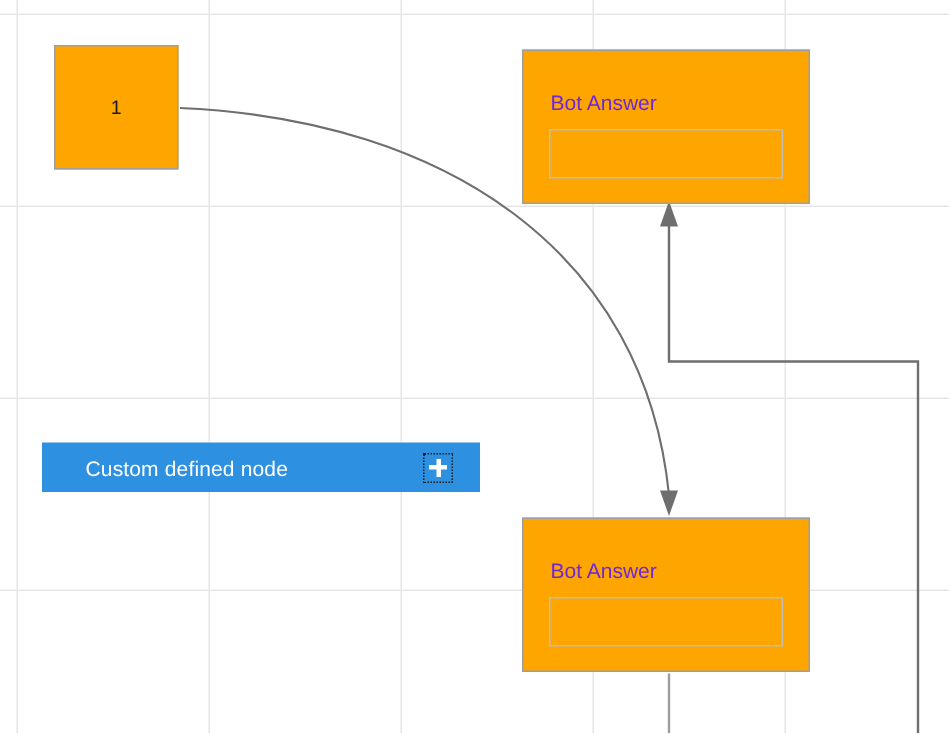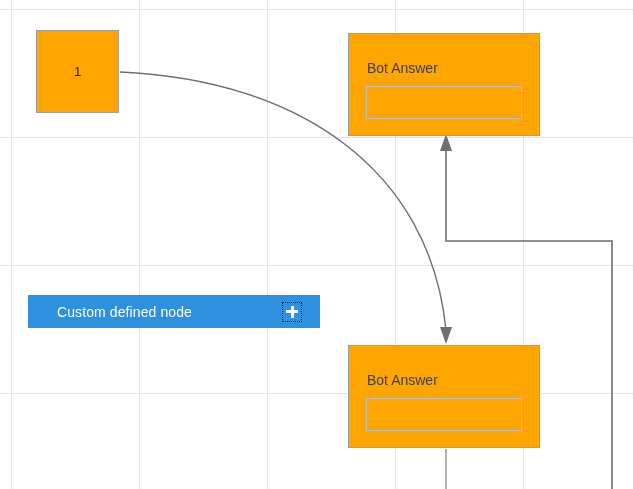--- a/index.html
+++ b/index.html
@@ -57,21 +57,21 @@
     display: flex;
     align-items: center;
     justify-content: center;
     color: #1a1a1a;
     font-size: 13px;
   }
   .node-title {
     position: absolute;
     left: 18px;
     top: 26px;
-    color: #404040;
+    color: #6d28d9;
     font-size: 14px;
     line-height: 16px;
     white-space: nowrap;
   }
   .node-slot {
     position: absolute;
     left: 17px;
     right: 17px;
     top: 52px;
     height: 33px;

